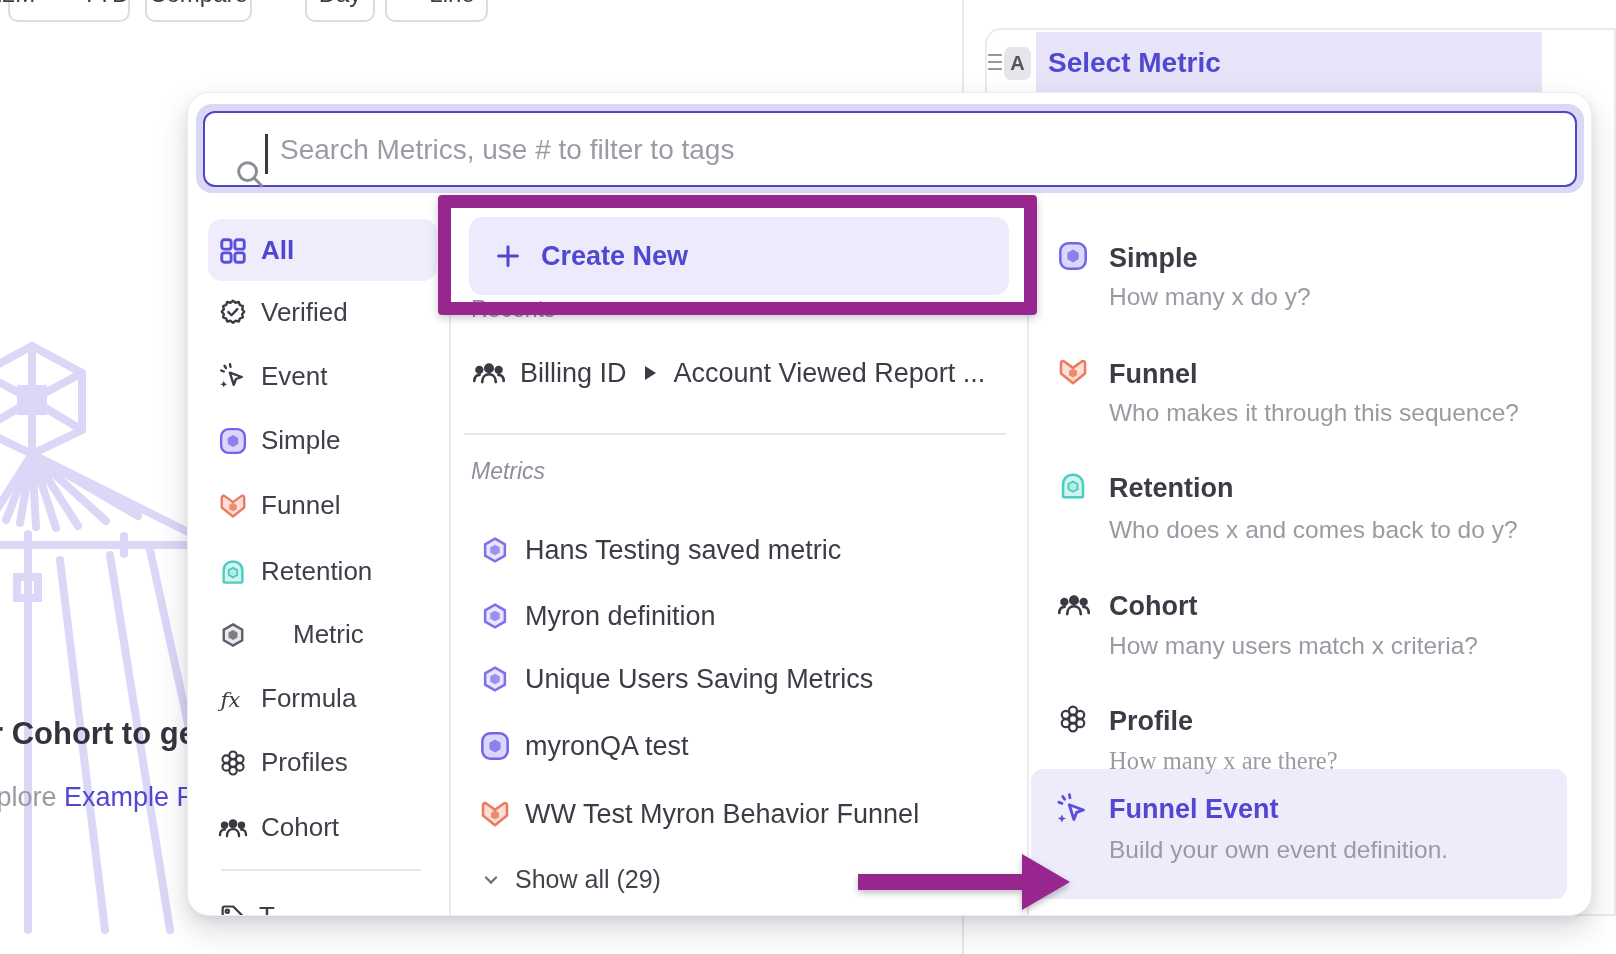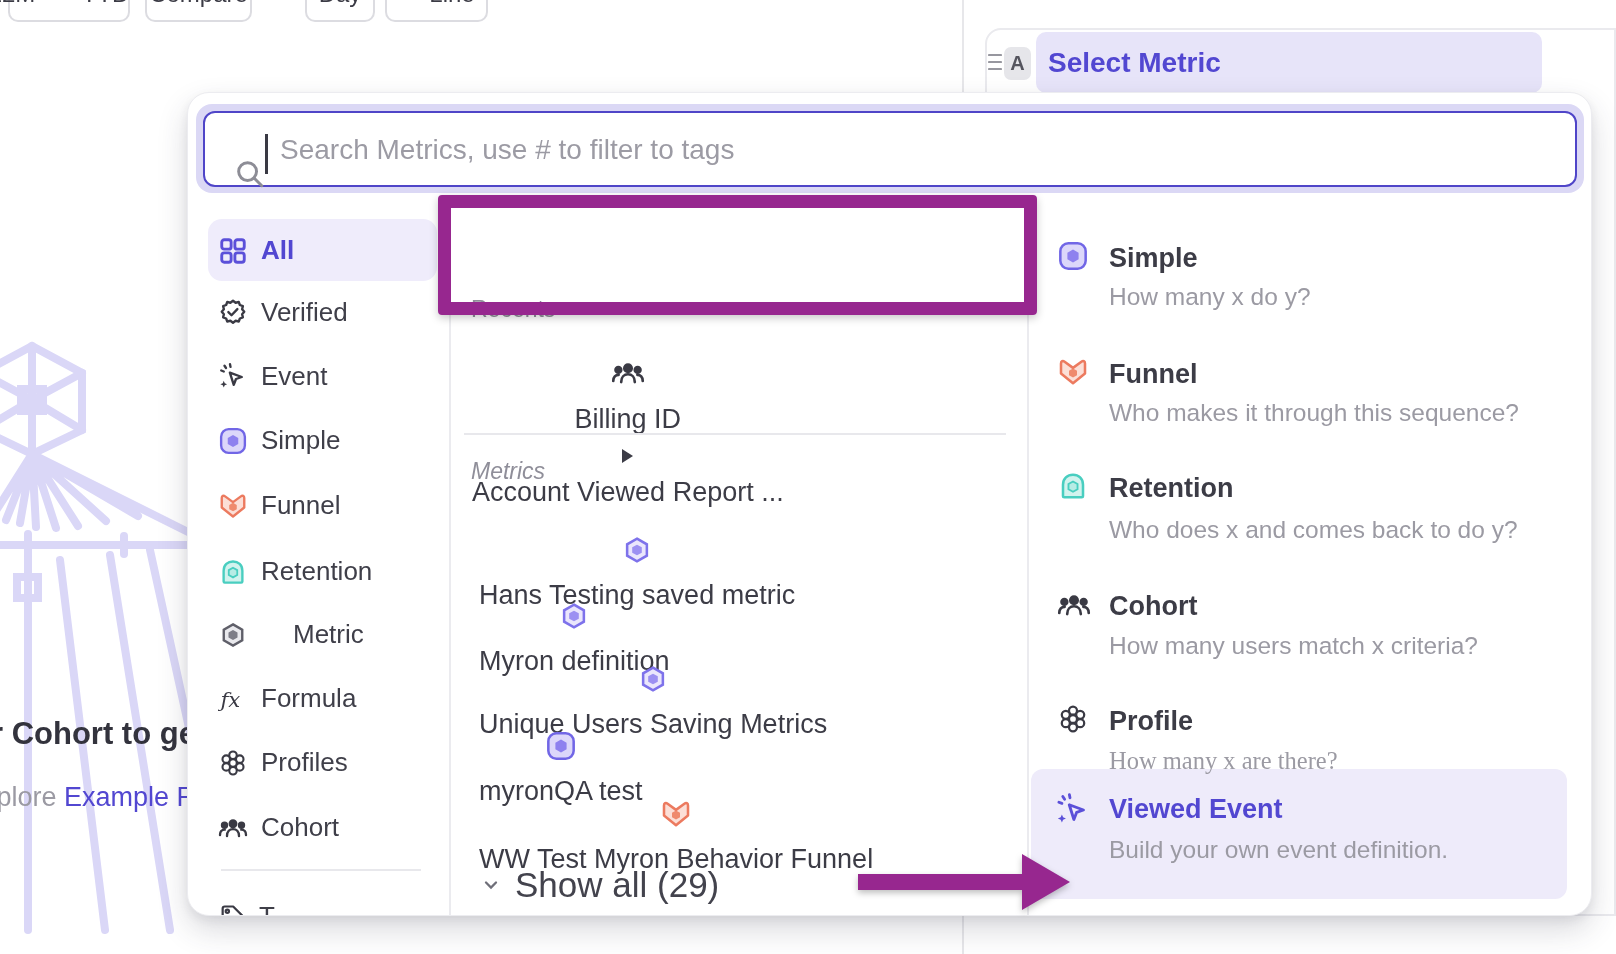--- a/index.html
+++ b/index.html
@@ -12,21 +12,21 @@
   
   .v-divider{left:962px;top:0;width:2px;height:954px;background:#e7e7ea;}
   .tool-btn{top:-34px;height:56px;background:#fff;border:2px solid #dcdce1;border-radius:10px;
             display:flex;align-items:center;justify-content:center;gap:9px;
             font-size:24px;font-weight:500;color:#3b3b45;box-sizing:border-box;}
   .seg{padding:0;}
   .seg .cell{height:100%;display:flex;align-items:center;justify-content:center;gap:4px;padding:0 14px;}
   .seg .sep{width:2px;height:100%;background:#dcdce1;}
   .bg-card{left:985px;top:28px;width:631px;height:888px;background:#fff;border:2px solid #eaeaee;
            border-radius:16px 0 0 0;box-sizing:border-box;}
-  .metric-pill{left:1036px;top:32px;width:506px;height:61px;background:#e7e4f9;border-radius:10px;
+  .metric-pill{left:1036px;top:32px;width:506px;height:61px;background:#e7e4f9;border-radius:0;
                display:flex;align-items:center;padding-left:12px;box-sizing:border-box;
                font-size:28px;font-weight:bold;color:#5247d1;}
   .series-badge{left:1004px;top:47px;width:27px;height:33px;background:#e6e6ea;border-radius:7px;
                 display:flex;align-items:center;justify-content:center;
                 font-size:20px;font-weight:bold;color:#55555e;}
   .bg-headline{left:-9px;top:716px;font-size:31px;font-weight:bold;color:#33333d;white-space:nowrap;}
   .bg-explore{left:-17px;top:782px;font-size:27px;white-space:nowrap;}
   .bg-explore .gray{color:#9b9aa3;}
   .bg-explore .link{color:#5247d1;font-weight:500;}
 
@@ -45,24 +45,24 @@
   .hline{height:2px;background:#e8e8ec;}
 
   .side-pill{left:20px;top:126px;width:229px;height:62px;background:#efecfb;border-radius:14px;}
   .side-row{left:30px;gap:13px;font-size:26px;font-weight:500;color:#3f3f49;}
   .side-row.sel{color:#5247d1;font-weight:bold;}
 
   .create-btn{left:281px;top:124px;width:540px;height:78px;background:#edeafb;border-radius:14px;
               display:flex;align-items:center;gap:18px;padding-left:24px;box-sizing:border-box;
               font-size:27px;font-weight:bold;color:#5247d1;}
   .section-label{font-size:23px;font-weight:500;color:#8f8e99;}
-  .mid-row{gap:14px;font-size:27px;font-weight:500;color:#3c3c46;white-space:nowrap;flex-direction:column;}
+  .mid-row{gap:14px;font-size:27px;font-weight:500;color:#3c3c46;white-space:nowrap;}
   .tri-sep{width:0;height:0;border-left:11px solid #3c3c46;border-top:7px solid transparent;
            border-bottom:7px solid transparent;margin:0 4px;}
-  .showall{gap:12px;font-size:35px;font-weight:500;color:#43434d;}
+  .showall{gap:12px;font-size:25px;font-weight:500;color:#43434d;}
 
   .type-title{font-size:27px;font-weight:bold;color:#3c3c46;white-space:nowrap;}
   .type-desc{font-size:24.5px;color:#9b9aa3;white-space:nowrap;}
   .custom-hl{left:843px;top:676px;width:536px;height:130px;background:#eeebfa;border-radius:12px;}
   .custom-title{color:#5247d1;}
 
   
   .anno-rect{left:438px;top:195px;width:599px;height:120px;border:13px solid #97278f;border-radius:4px;
              box-sizing:border-box;z-index:50;box-shadow:0 3px 8px rgba(0,0,0,.22);}
   .anno-arrow{left:850px;top:846px;z-index:50;filter:drop-shadow(0 3px 3px rgba(0,0,0,.25));}
@@ -241,20 +241,26 @@
     <div class="abs hline" style="left:33px;top:776px;width:200px;"></div>
 
     <div class="abs row side-row" style="top:808px;">
       <svg width="28" height="28" viewBox="0 0 24 24" fill="none" stroke="#3a3a44" stroke-width="1.9" stroke-linejoin="round">
           <path d="M13 3 L21 11 L13.5 18.5 C13 19 12.2 19 11.7 18.5 L4.5 11.3 C4.2 11 4 10.6 4 10.2 L4 4.8 C4 3.8 4.8 3 5.8 3 Z"></path>
           <circle cx="8" cy="7" r="1.4"></circle>
         </svg>
       <span>T</span>
     </div>
 
+    <div class="abs create-btn">
+      <svg width="30" height="30" viewBox="0 0 24 24" fill="none" stroke="#5247d1" stroke-width="2.4" stroke-linecap="round">
+          <path d="M12 4.5 V19.5 M4.5 12 H19.5"></path>
+        </svg>
+      <span>Create New</span>
+    </div>
 
     <div class="abs section-label" style="left:283px;top:203px;">Recents</div>
 
     <div class="abs row mid-row" style="left:284px;top:263px;">
       <svg width="34" height="34" viewBox="0 0 24 24" fill="none" stroke="#3a3a44" stroke-width="1.9" stroke-linecap="round">
           <circle cx="5.2" cy="9.8" r="2" fill="#3a3a44"></circle>
           <path d="M1.6 17.6 C1.6 14.9 3.2 13.3 5.4 13.3"></path>
           <circle cx="18.8" cy="9.8" r="2" fill="#3a3a44"></circle>
           <path d="M22.4 17.6 C22.4 14.9 20.8 13.3 18.6 13.3"></path>
           <circle cx="12" cy="8.6" r="2.6" fill="#3a3a44"></circle>
@@ -356,21 +362,21 @@
         <circle cx="12" cy="12" r="3"></circle>
       </svg>
     <div class="abs type-title" style="left:921px;top:613px;">Profile</div>
     <div class="abs type-desc" style="left:921px;top:654px;font-family:Liberation Serif, serif;">How many x are there?</div>
 
     <svg class="abs" style="left:867px;top:699px;" width="36" height="36" viewBox="0 0 24 24" fill="none" stroke="#5b50d9" stroke-width="1.9" stroke-linecap="round" stroke-linejoin="round">
         <path d="M9.5 8.5 L19 12 14.4 13.6 12.6 18.3 Z"></path>
         <path d="M5.2 3 L6.4 4.8 M9.6 1.8 L10 3.9 M2.6 6.8 L4.6 7.6"></path>
         <path d="M4.6 15 l.8 1.9 1.9.8 -1.9.8 -.8 1.9 -.8 -1.9 -1.9 -.8 1.9 -.8 z" fill="#5b50d9" stroke="none"></path>
       </svg>
-    <div class="abs type-title custom-title" style="left:921px;top:701px;">Viewed Event</div>
+    <div class="abs type-title custom-title" style="left:921px;top:701px;">Funnel Event</div>
     <div class="abs type-desc" style="left:921px;top:743px;">Build your own event definition.</div>
 
   </div>
 
   <div class="abs anno-rect"></div>
   <svg class="abs anno-arrow" width="230" height="76" viewBox="0 0 230 76">
       <rect x="8" y="28" width="164" height="16" fill="#97278f"></rect>
       <polygon points="172,8 172,64 220,36" fill="#97278f"></polygon>
     </svg>
 

